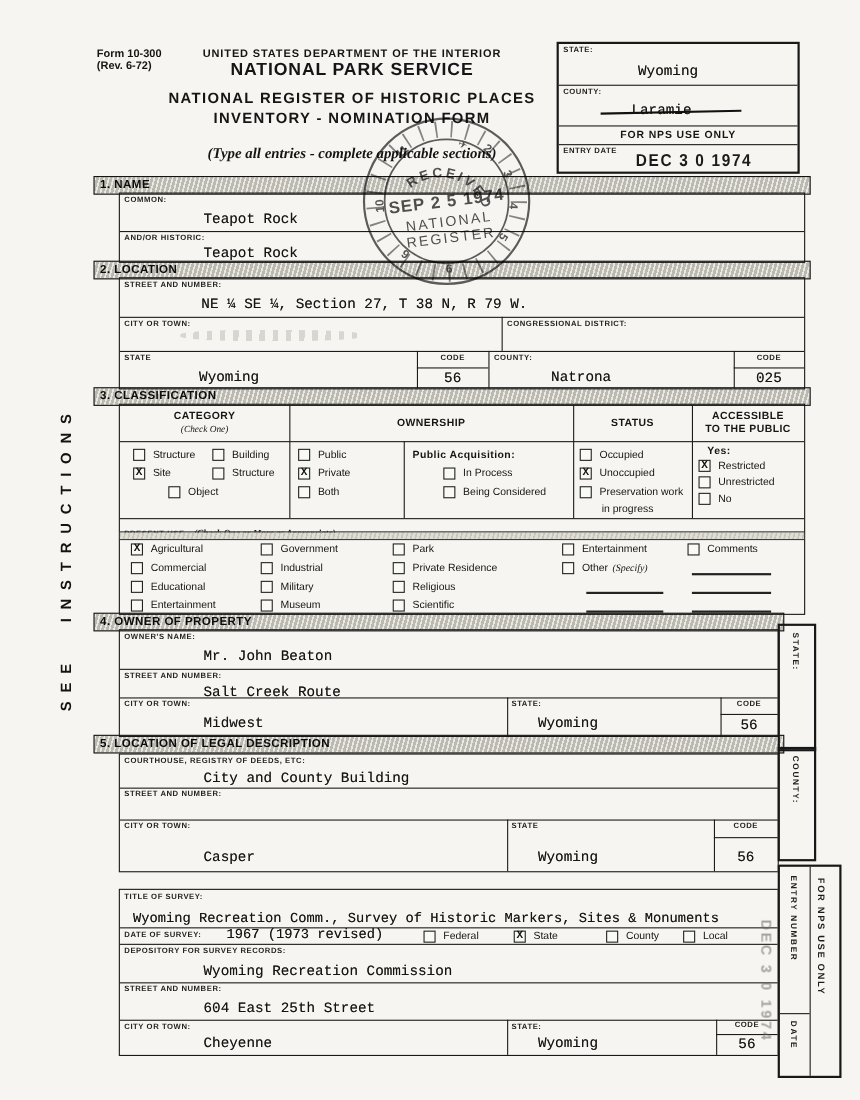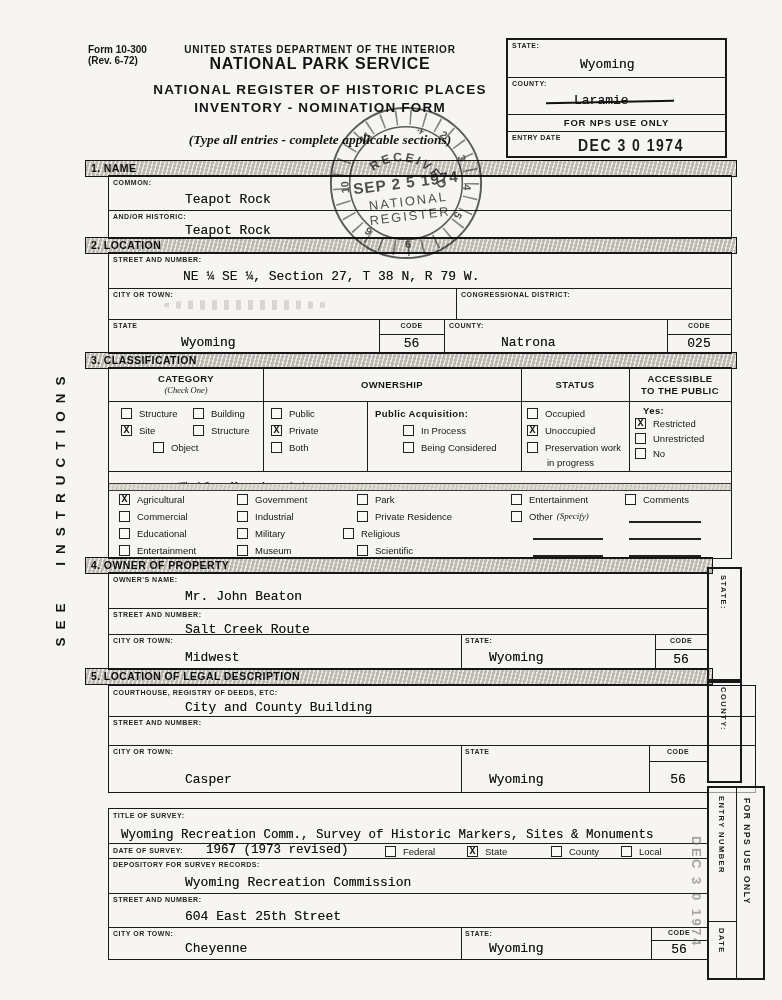--- a/index.html
+++ b/index.html
@@ -233,21 +233,21 @@
       </div>
 
     <div class="cbitem" style="left:248px;top:126px;">
         <span class="cb"></span>
         <span>Park</span>
       </div>
     <div class="cbitem" style="left:248px;top:143px;">
         <span class="cb"></span>
         <span>Private Residence</span>
       </div>
-    <div class="cbitem" style="left:234px;top:160px;">
+    <div class="cbitem" style="left:248px;top:160px;">
         <span class="cb"></span>
         <span>Religious</span>
       </div>
     <div class="cbitem" style="left:248px;top:177px;">
         <span class="cb"></span>
         <span>Scientific</span>
       </div>
 
     <div class="cbitem" style="left:402px;top:126px;">
         <span class="cb"></span>
@@ -281,21 +281,21 @@
     <div class="val" style="left:76px;top:77px;">Midwest</div>
     <div class="vl" style="left:352px;top:61px;height:35px;"></div>
     <div class="lab" style="left:356px;top:64px;">STATE:</div>
     <div class="val" style="left:380px;top:77px;">Wyoming</div>
     <div class="vl" style="left:546px;top:61px;height:35px;"></div>
     <div class="lab ctr" style="left:546px;top:64px;width:52px;">CODE</div>
     <div class="hl" style="left:546px;top:76px;width:52px;"></div>
     <div class="val ctr" style="left:546px;top:79px;width:52px;">56</div>
   </div>
 
-  <div class="fbox" style="left:108px;top:685px;width:598px;height:106px;padding-left:48px;">
+  <div class="fbox" style="left:108px;top:685px;width:598px;height:106px;">
     <div class="lab" style="left:4px;top:3px;">COURTHOUSE, REGISTRY OF DEEDS, ETC:</div>
     <div class="val" style="left:76px;top:14px;">City and County Building</div>
     <div class="hl" style="left:0;top:30px;width:100%;"></div>
     <div class="lab" style="left:4px;top:33px;">STREET AND NUMBER:</div>
     <div class="hl" style="left:0;top:59px;width:100%;"></div>
     <div class="lab" style="left:4px;top:62px;">CITY OR TOWN:</div>
     <div class="val" style="left:76px;top:86px;">Casper</div>
     <div class="vl" style="left:352px;top:59px;height:47px;"></div>
     <div class="lab" style="left:356px;top:62px;">STATE</div>
     <div class="val" style="left:380px;top:86px;">Wyoming</div>

